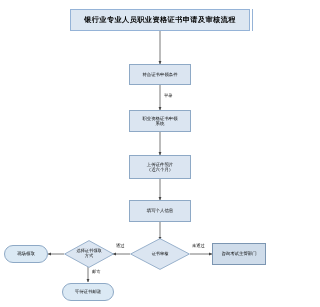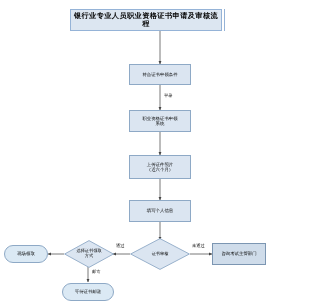--- a/index.html
+++ b/index.html
@@ -106,21 +106,21 @@
       <line x1="160" y1="132" x2="160" y2="155"></line>
       <line x1="160" y1="179" x2="160" y2="200"></line>
       <line x1="160" y1="222" x2="160" y2="240"></line>
       <line x1="190" y1="254" x2="212" y2="254"></line>
       <line x1="130" y1="254" x2="113" y2="254"></line>
       <line x1="64" y1="254" x2="48" y2="254"></line>
       <path d="M88,267 L88,282" stroke="#555555"></path>
     </g>
   </svg>
 
-  <div class="node node-title" style="left:70px; top:9px; width:152px; height:22px;">
+  <div class="node node-title" style="left:70px; top:9px; width:180px; height:22px;">
     <span class="node-text">银行业专业人员职业资格证书申请及审核流程</span>
   </div>
 
   <div class="node node-process" style="left:129px; top:64px; width:62px; height:21px;">
     <span class="node-text">符合证书申领条件</span>
   </div>
 
   <div class="node node-process" style="left:129px; top:110px; width:62px; height:22px;">
     <span class="node-text">职业资格证书申领
 系统</span>

